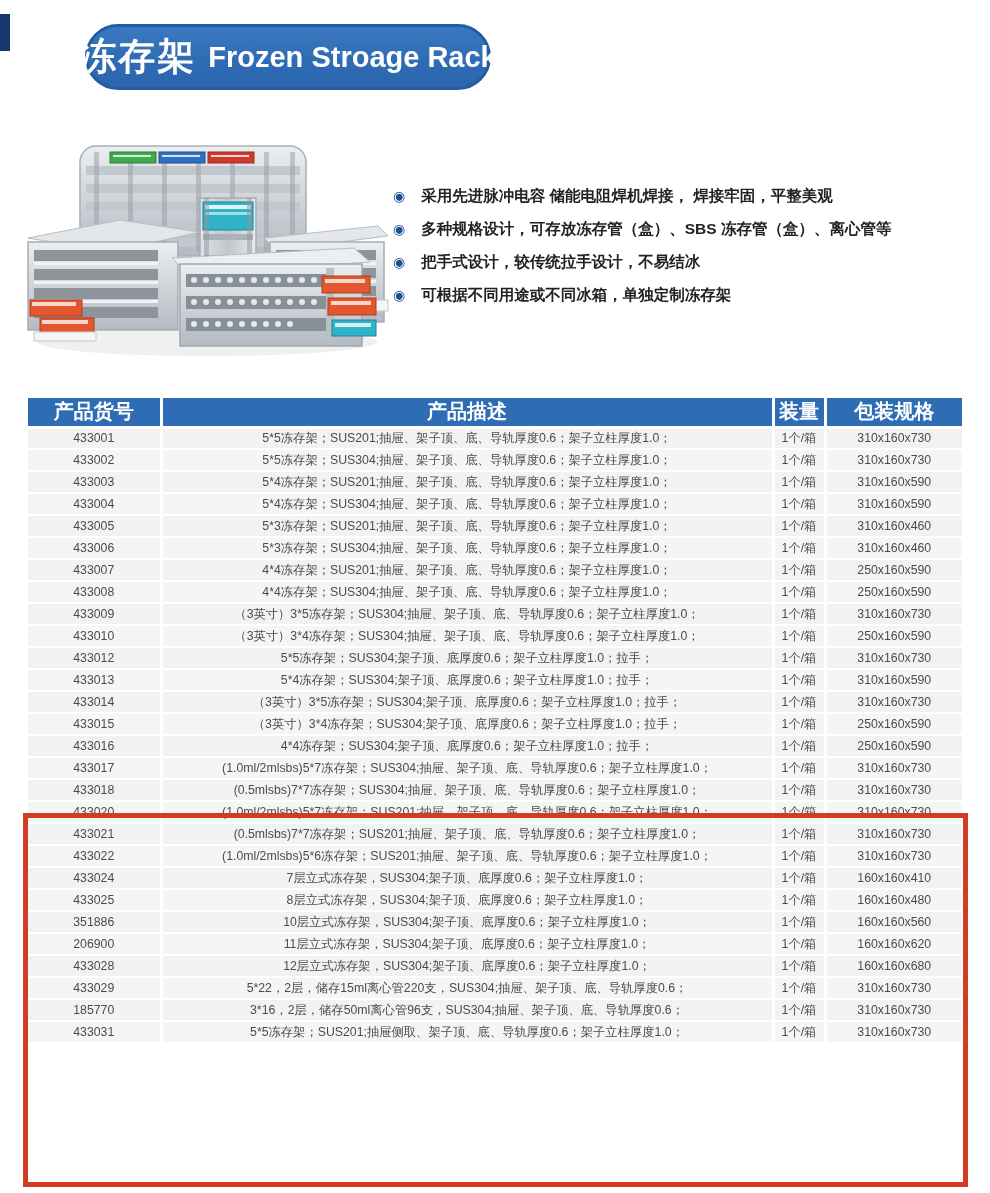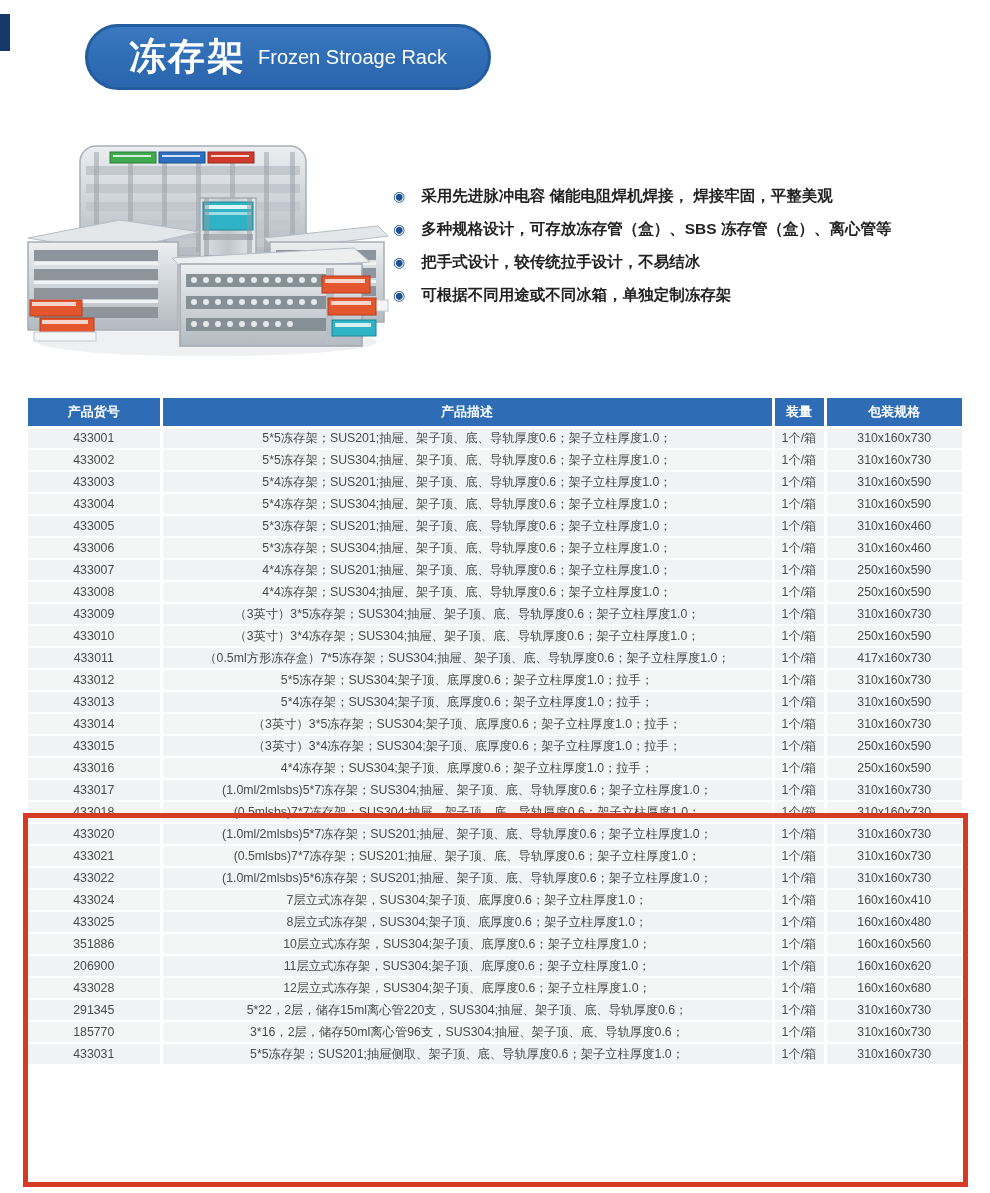--- a/index.html
+++ b/index.html
@@ -18,21 +18,21 @@
   }
   .banner{
     position:absolute; left:85px; top:16px; width:406px; height:66px;
     background:linear-gradient(180deg,#3b78c1 0%,#2e6cb3 55%,#2b66ad 100%);
     border:3px solid #235d9f;
     border-radius:34px;
     display:flex; align-items:center; justify-content:center; gap:12px;
     color:#ffffff; white-space:nowrap;margin-top:8px;
   }
   .banner .zh{ font-size:37px; font-weight:bold; letter-spacing:2px; }
-  .banner .en{ font-size:20px; font-weight:normal; }
+  .banner .en{ font-size:29px; font-weight:bold; }
 
   
   .product-art{ position:absolute; left:22px; top:132px; width:370px; height:228px; }
 
   
   .features{
     position:absolute; left:393px; top:186px; width:586px;
     list-style:none;
   }
   .features li{
@@ -43,21 +43,21 @@
   }
   .features .bullet{
     color:#1d4f93; font-size:14px; line-height:20px; flex:0 0 auto;
   }
 
   
   .table-wrap{ position:absolute; left:28px; top:398px; width:934px; }
   table{ width:934px; border-collapse:collapse; table-layout:fixed; }
   th{
     background:#2e6db5; color:#fff;
-    font-size:13px; font-weight:bold;
+    font-size:20px; font-weight:bold;
     height:29px; border-right:3px solid #ffffff; border-bottom:3px solid #ffffff;
     text-align:center; white-space:nowrap;
   }
   th:last-child{ border-right:none; }
   td{
     background:#f1f2f3; color:#4b4b4b;
     font-size:12.3px; height:22px;
     border-right:3px solid #ffffff; border-bottom:2px solid #ffffff;
     text-align:center; white-space:nowrap; overflow:hidden;
     padding:0 3px;
@@ -306,26 +306,20 @@
           <td>1个/箱</td>
           <td>310x160x730</td>
         </tr>
         <tr>
           <td>433010</td>
           <td>（3英寸）3*4冻存架；SUS304;抽屉、架子顶、底、导轨厚度0.6；架子立柱厚度1.0；</td>
           <td>1个/箱</td>
           <td>250x160x590</td>
         </tr>
         <tr>
-          <td>433011</td>
-          <td>（0.5ml方形冻存盒）7*5冻存架；SUS304;抽屉、架子顶、底、导轨厚度0.6；架子立柱厚度1.0；</td>
-          <td>1个/箱</td>
-          <td>417x160x730</td>
-        </tr>
-        <tr>
           <td>433012</td>
           <td>5*5冻存架；SUS304;架子顶、底厚度0.6；架子立柱厚度1.0；拉手；</td>
           <td>1个/箱</td>
           <td>310x160x730</td>
         </tr>
         <tr>
           <td>433013</td>
           <td>5*4冻存架；SUS304;架子顶、底厚度0.6；架子立柱厚度1.0；拉手；</td>
           <td>1个/箱</td>
           <td>310x160x590</td>
@@ -402,21 +396,21 @@
           <td>1个/箱</td>
           <td>160x160x620</td>
         </tr>
         <tr>
           <td>433028</td>
           <td>12层立式冻存架，SUS304;架子顶、底厚度0.6；架子立柱厚度1.0；</td>
           <td>1个/箱</td>
           <td>160x160x680</td>
         </tr>
         <tr>
-          <td>291345</td>
+          <td>433029</td>
           <td>5*22，2层，储存15ml离心管220支，SUS304;抽屉、架子顶、底、导轨厚度0.6；</td>
           <td>1个/箱</td>
           <td>310x160x730</td>
         </tr>
         <tr>
           <td>185770</td>
           <td>3*16，2层，储存50ml离心管96支，SUS304;抽屉、架子顶、底、导轨厚度0.6；</td>
           <td>1个/箱</td>
           <td>310x160x730</td>
         </tr>

